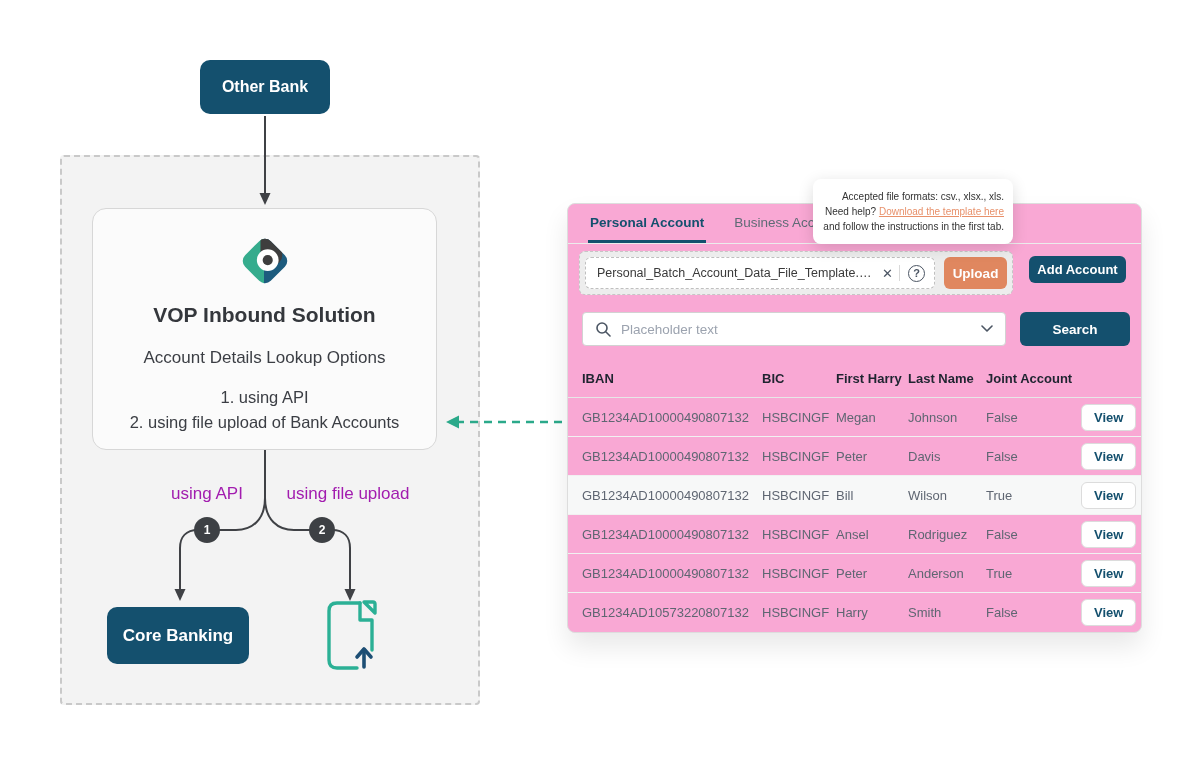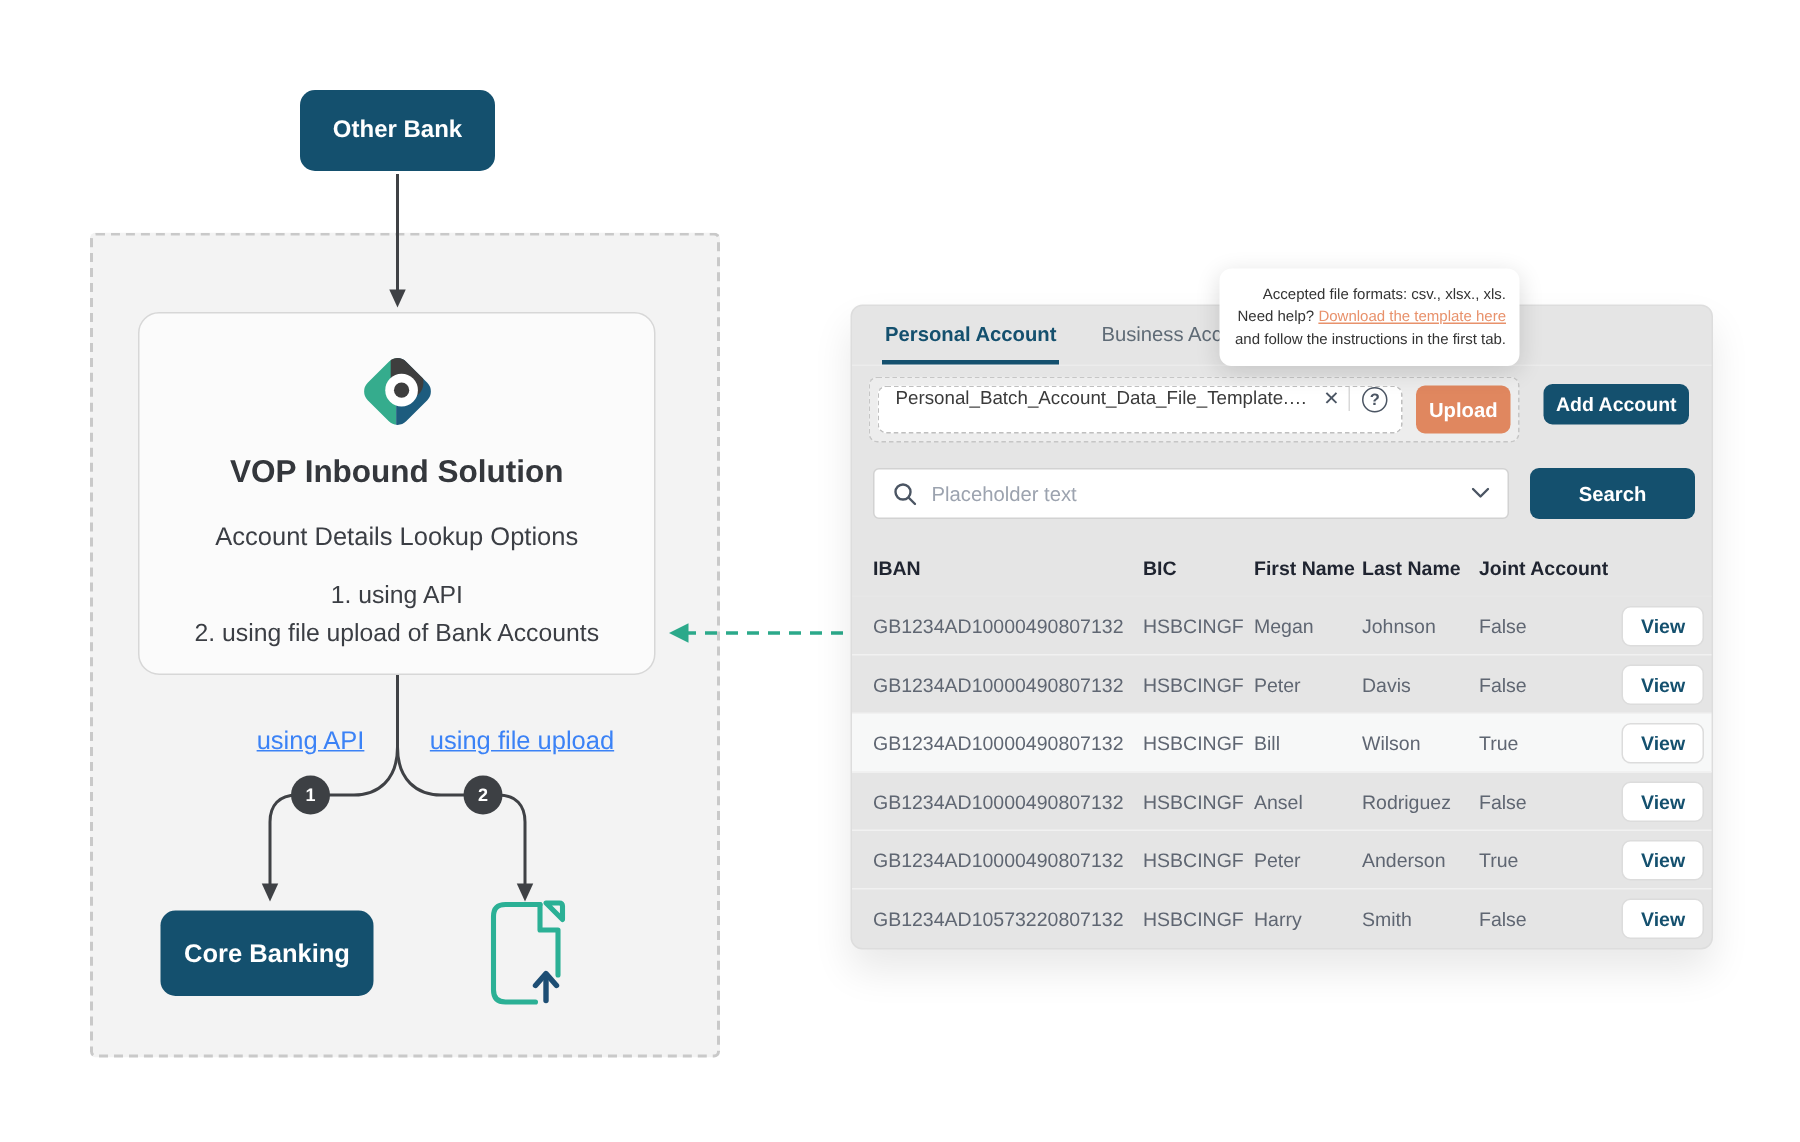--- a/index.html
+++ b/index.html
@@ -19,41 +19,41 @@
     background:#f3f3f3;border:2px dashed #c9c9c9;border-radius:4px;z-index:0;}
 
   #solution-card{position:absolute;left:92px;top:208px;width:345px;height:242px;
     background:#fbfbfb;border:1.5px solid #d7d7d7;border-radius:14px;z-index:2;
     display:flex;flex-direction:column;align-items:center;}
   #solution-card .logo{margin-top:23px;}
   #solution-card .title{margin-top:13px;font-size:21px;font-weight:bold;color:#34373c;}
   #solution-card .subtitle{margin-top:21px;font-size:17px;color:#3b3e44;}
   #solution-card .options{margin-top:17px;font-size:16.5px;color:#3b3e44;text-align:center;line-height:25px;}
 
-  .branch-label{position:absolute;transform:translateX(-50%);font-size:17px;color:#3b82f6;z-index:2;white-space:nowrap;text-decoration:underline;}
+  .branch-label{position:absolute;transform:translateX(-50%);font-size:17px;color:#a21caf;z-index:2;white-space:nowrap;}
   #label-api{left:207px;top:484px;}
   #label-file{left:348px;top:484px;}
   .badge{position:absolute;width:26px;height:26px;border-radius:50%;background:#3d4044;color:#fff;
     font-size:12px;font-weight:bold;display:flex;align-items:center;justify-content:center;z-index:3;}
   #badge-1{left:194px;top:517px;}
   #badge-2{left:309px;top:517px;}
   #file-icon{position:absolute;left:323px;top:598px;z-index:2;}
 
   
-  #panel{position:absolute;left:567px;top:203px;width:575px;height:430px;background:#e5e5e5;
+  #panel{position:absolute;left:567px;top:203px;width:575px;height:430px;background:#f9a8d4;
     border:1px solid #ddd;border-radius:8px;box-shadow:0 14px 26px rgba(0,0,0,.09);z-index:2;}
   #tabs{height:40px;border-bottom:1px solid #ececec;display:flex;align-items:stretch;padding-left:20px;}
   .tab{display:flex;align-items:center;padding:0 2px;font-size:13.5px;cursor:pointer;border-bottom:3px solid transparent;}
   .tab.active{color:#14506E;font-weight:bold;border-bottom-color:#14506E;}
   .tab.inactive{color:#5f6b76;margin-left:26px;}
 
   #upload-strip{position:absolute;left:11px;top:47px;width:434px;height:44px;background:#ededed;
     border:1px dashed #c6c6c6;border-radius:6px;display:flex;align-items:center;padding:5px;}
   #file-box{flex:1;height:32px;background:#fff;border:1px dashed #bfbfbf;border-radius:6px;
-    display:flex;padding:0 9px 0 11px;min-width:0;}
+    display:flex;align-items:center;padding:0 9px 0 11px;min-width:0;}
   #file-name{flex:1;font-size:12.5px;color:#3a3a3a;white-space:nowrap;overflow:hidden;text-overflow:ellipsis;}
   #clear-icon{font-size:13px;color:#4b5563;cursor:pointer;padding:0 6px;}
   #file-sep{width:1px;height:16px;background:#d9d9d9;}
   #help-icon{width:17px;height:17px;border:1.4px solid #4b5563;border-radius:50%;color:#4b5563;
     font-size:11px;font-weight:bold;display:flex;align-items:center;justify-content:center;margin-left:8px;cursor:pointer;}
   #upload-btn{width:63px;height:32px;margin-left:9px;background:#E0875F;color:#fff;border:none;
     border-radius:6px;font-size:13.5px;font-weight:bold;cursor:pointer;}
   #add-account-btn{position:absolute;right:15px;top:52px;width:97px;height:27px;background:#14506E;color:#fff;
     border:none;border-radius:6px;font-size:13px;font-weight:bold;cursor:pointer;}
 
@@ -185,21 +185,21 @@
       <svg width="12" height="8" viewBox="0 0 12 8">
         <path d="M1,1 L6,6 L11,1" stroke="#4b5563" stroke-width="1.6" fill="none" stroke-linecap="round" stroke-linejoin="round"></path>
       </svg>
     </div>
     <button id="search-btn">Search</button>
 
     <div id="table">
       <div class="thead">
         <div class="tcell">IBAN</div>
         <div class="tcell">BIC</div>
-        <div class="tcell">First Name</div>
+        <div class="tcell">First Harry</div>
         <div class="tcell">Last Name</div>
         <div class="tcell">Joint Account</div>
         <div class="tcell action"></div>
       </div>
       <div>
           <div class="trow">
             <div class="tcell">GB1234AD10000490807132</div>
             <div class="tcell">HSBCINGF</div>
             <div class="tcell">Megan</div>
             <div class="tcell">Johnson</div>

